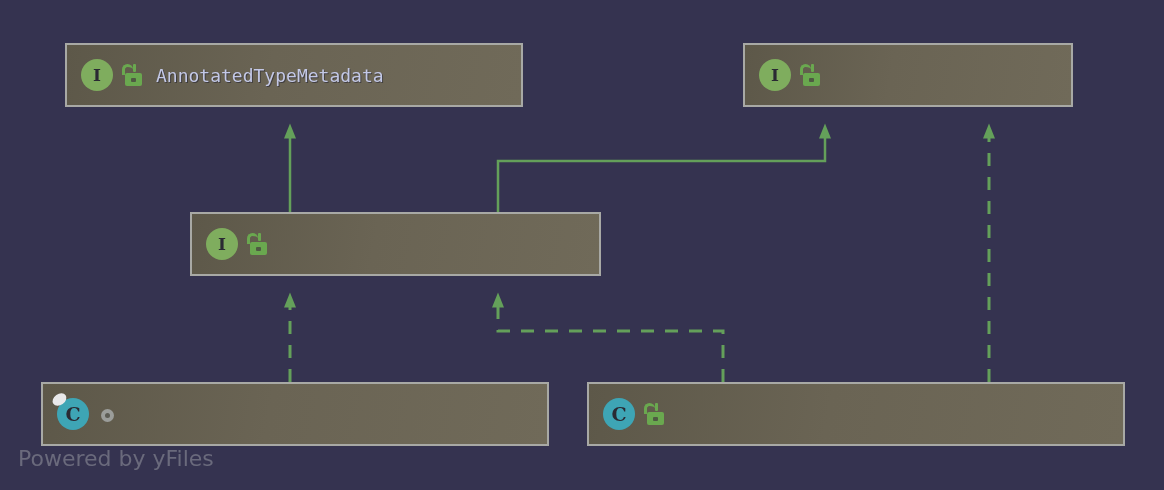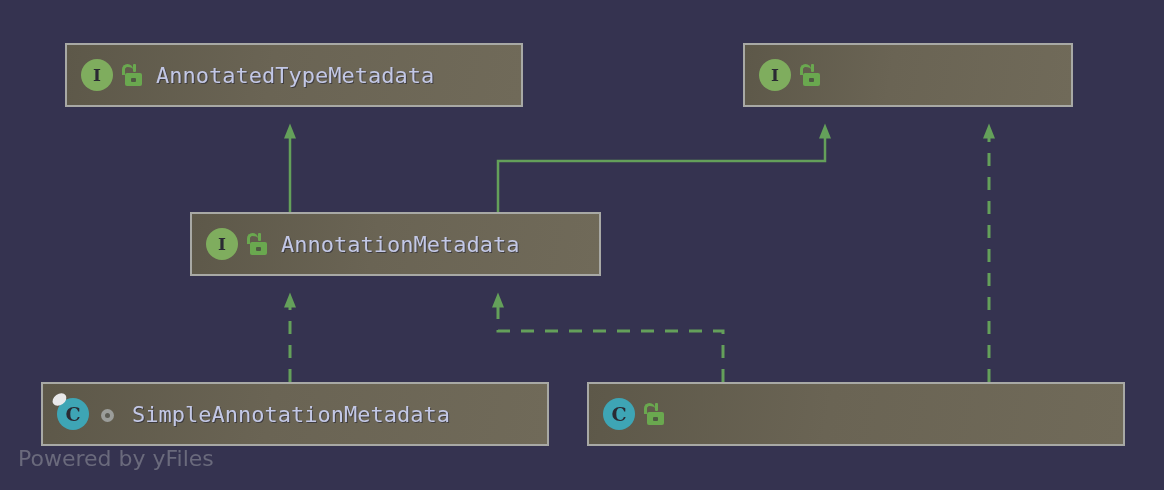--- a/index.html
+++ b/index.html
@@ -29,21 +29,21 @@
     box-sizing: border-box;
     background: linear-gradient(100deg, #5d5849 0%, #6a6454 45%, #706a59 100%);
     border: 2px solid #a8a9a5;
     display: flex;
     align-items: center;
     padding-left: 14px;
     z-index: 3;
   }
   .node-label {
     font-family: "DejaVu Sans Mono", monospace;
-    font-size: 22px;
+    font-size: 18px;
     letter-spacing: 0px;
     color: #c3c8e6;
     white-space: nowrap;
     text-shadow: 1px 1px 0 rgba(30,30,45,0.55);
   }
   
   .type-badge {
     position: relative;
     width: 32px;
     height: 32px;
@@ -212,33 +212,31 @@
 
   <div class="node" id="node-2" style="left: 190px; top: 212px; width: 411px; height: 64px;">
     <span class="type-badge interface">
       <span class="glyph">I</span>
     </span>
     <span class="vis-icon pub">
       <span class="shackle"></span>
         <span class="body"></span>
         <span class="keyhole"></span>
     </span>
-    <span class="node-label">AnnotationMetadata</span>
   </div>
 
   <div class="node" id="node-3" style="left: 41px; top: 382px; width: 508px; height: 64px;">
     <span class="type-badge klass">
       <span class="final-mark"></span>
       <span class="glyph">C</span>
     </span>
     <span class="vis-icon pkg">
       <span class="dot-outer"></span>
         <span class="dot-inner"></span>
     </span>
-    <span class="node-label">SimpleAnnotationMetadata</span>
   </div>
 
   <div class="node" id="node-4" style="left: 587px; top: 382px; width: 538px; height: 64px;">
     <span class="type-badge klass">
       <span class="glyph">C</span>
     </span>
     <span class="vis-icon pub">
       <span class="shackle"></span>
         <span class="body"></span>
         <span class="keyhole"></span>

